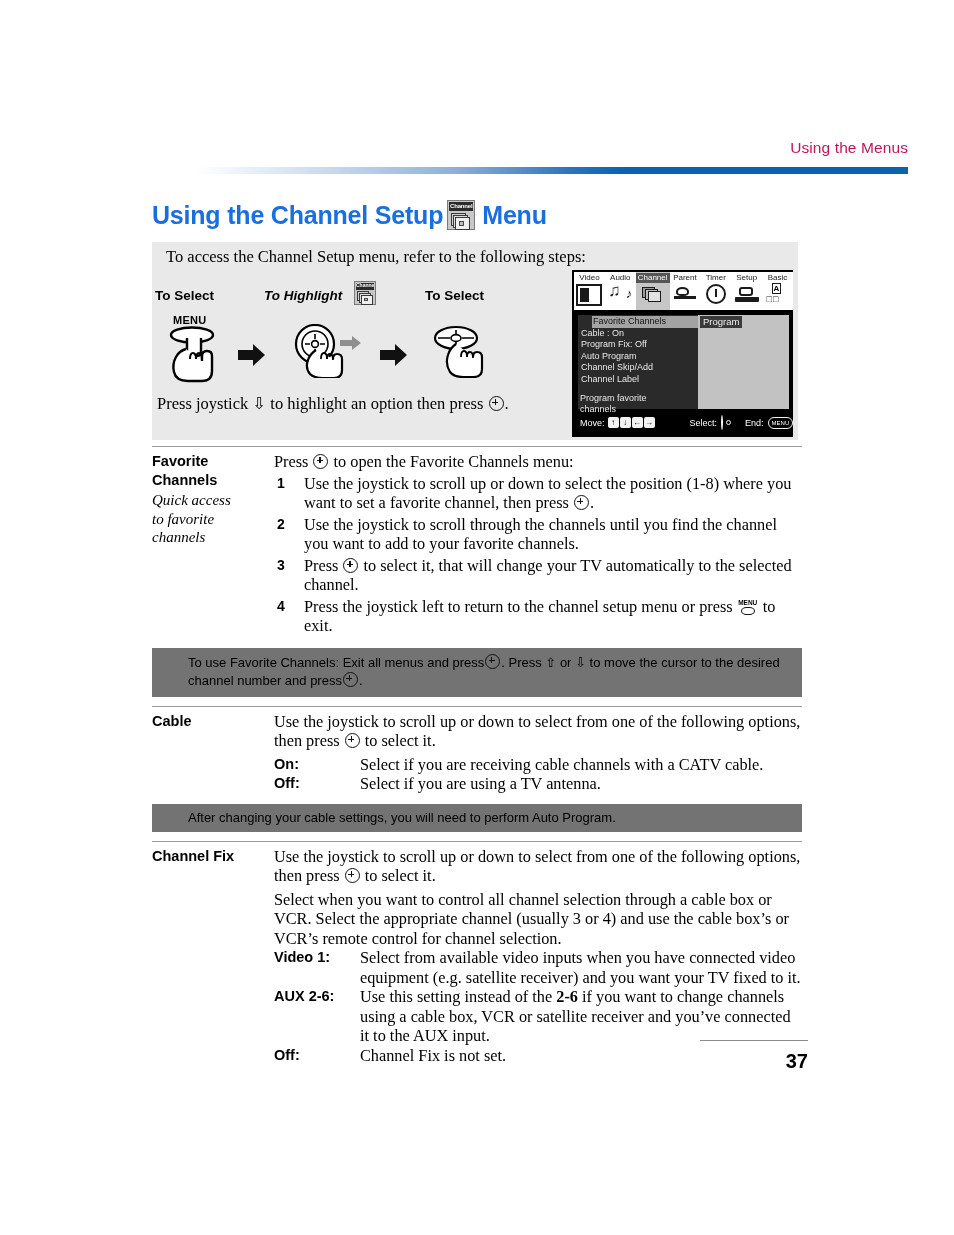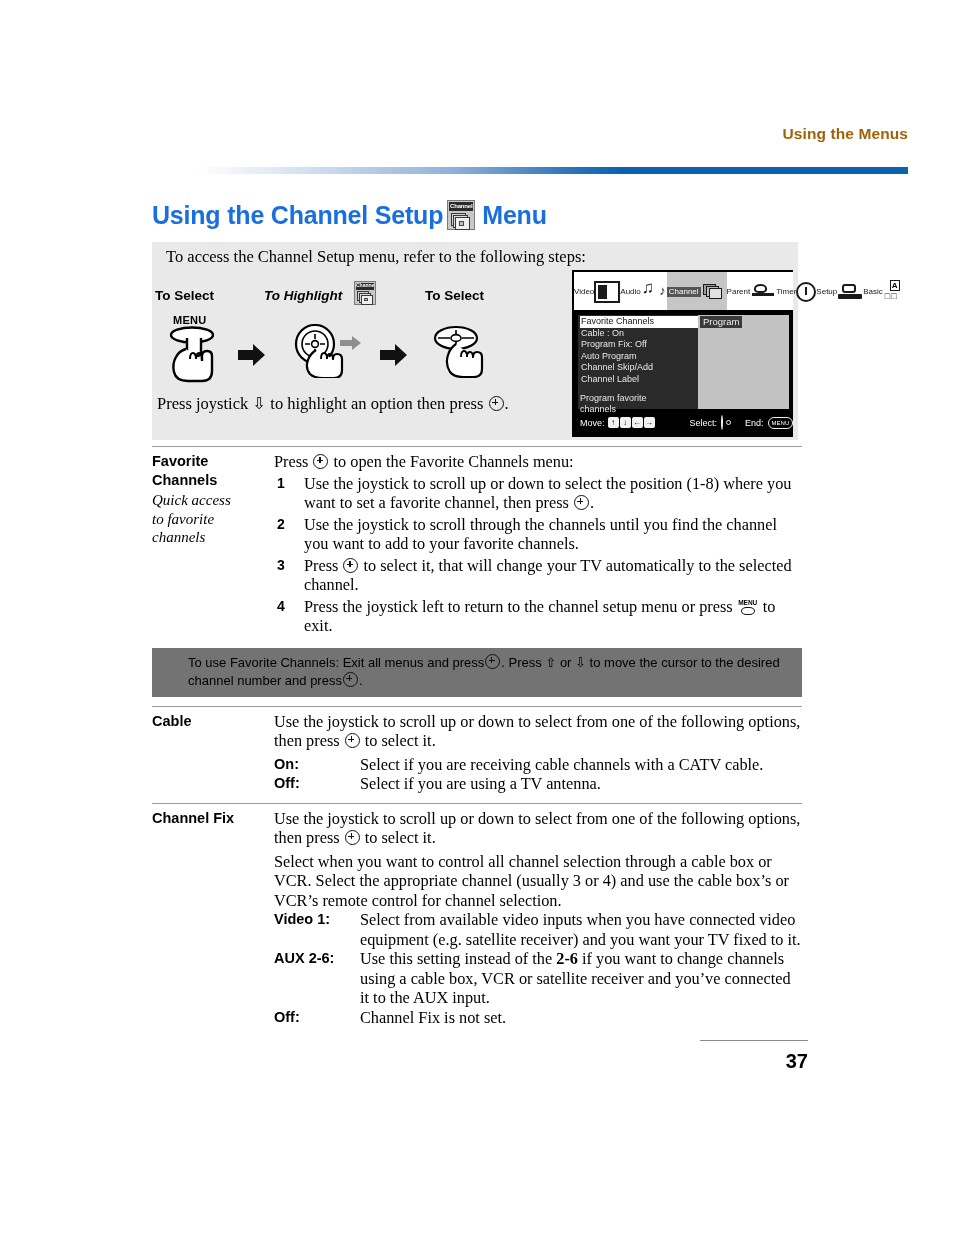--- a/index.html
+++ b/index.html
@@ -19,27 +19,27 @@
     position: absolute;
     left: 0; top: 0;
     width: 954px;
     height: 1235px;
   }
 
   
   .running-head {
     position: absolute;
     left: 152px;
-    top: 125px;
+    top: 139px;
     width: 756px;
     text-align: right;
     font-family: "Liberation Sans", sans-serif;
-    font-weight: bold;
+    font-weight: normal;
     font-size: 15.5px;
-    color: #a16207;
+    color: #be185d;
     letter-spacing: 0.1px;
   }
   .rule-gradient {
     position: absolute;
     left: 152px;
     top: 167px;
     width: 756px;
     height: 7px;
     background: linear-gradient(to right, #ffffff 0%, #ffffff 6%, #cfdcee 22%, #8fb0d8 40%, #2f74bd 55%, #0b63ae 62%, #0b63ae 100%);
   }
@@ -191,23 +191,23 @@
   .osd-tabs {
     position: absolute;
     left: 1px; top: 1px;
     width: 219px; height: 38px;
     background: #ffffff;
     display: flex;
   }
   .osd-tab {
     flex: 1 1 0;
     display: flex;
-    flex-direction: row;
+    flex-direction: column;
     align-items: center;
-    justify-content: flex-end;
+    justify-content: flex-start;
     padding-top: 1px;
     box-sizing: border-box;
   }
   .osd-tab.active { background: #c6c6c6; }
   .osd-tab .tlabel {
     font-size: 8px;
     color: #1a1a1a;
     line-height: 10px;
     white-space: nowrap;
   }
@@ -247,22 +247,23 @@
     width: 120px;
     background: #2a2a2a;
     color: #e8e8e8;
     font-size: 9px;
     line-height: 11.6px;
     padding: 1px 0 0 2px;
     box-sizing: border-box;
   }
   .osd-left .row { white-space: nowrap; padding-left: 1px; }
   .osd-left .row.sel {
-    background: #ffffff;
+    background: #a3a3a3;
     color: #141414;
+    margin-left: 12px;
   }
   .osd-left .hint { margin-top: 7px; line-height: 11.2px; }
   .osd-right {
     flex: 1;
     background: #c2c2c2;
     position: relative;
   }
   .osd-right .prg {
     position: absolute;
     left: 2px; top: 1px;
@@ -666,20 +667,21 @@
             <div class="ov">Select if you are receiving cable channels with a CATV cable.</div>
           </div>
           <div class="opt">
             <div class="ok">Off:</div>
             <div class="ov">Select if you are using a TV antenna.</div>
           </div>
         </div>
       </div>
     </div>
 
+    <div class="tipbox short">After changing your cable settings, you will need to perform Auto Program.</div>
 
     <div class="divider"></div>
     <div class="sec">
       <div class="term">
         <div>Channel Fix</div>
       </div>
       <div class="desc">
         <div class="lead">
           <span>Use the joystick to scroll up or down to select from one of the following options, then press</span>
           <span class="jb"></span>

